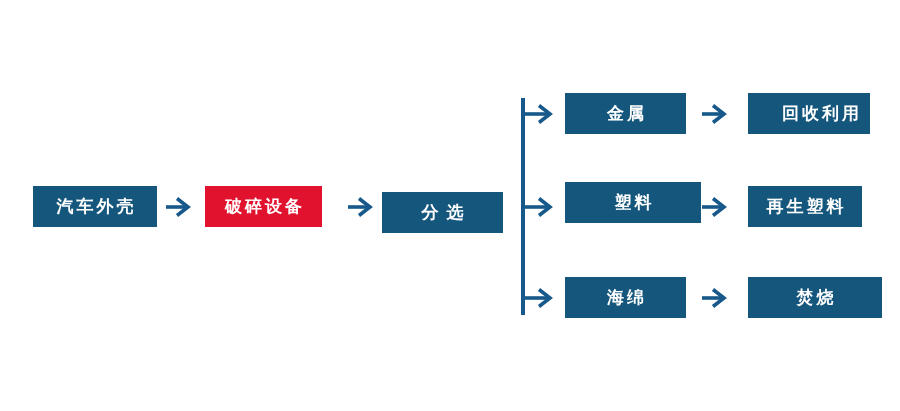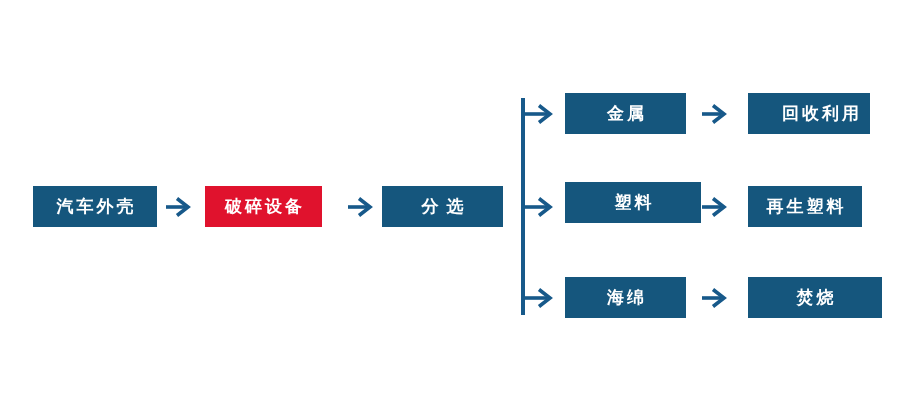--- a/index.html
+++ b/index.html
@@ -60,21 +60,21 @@
 
   <div class="node" style="left:205px; top:186px; width:117px;" data-color="red">破碎设备</div>
 
   <span class="arrow" style="left:347px; top:196px;">
     <svg width="26" height="22" viewBox="0 0 26 22">
       <line x1="1" y1="11" x2="20" y2="11" stroke="currentColor" stroke-width="3.6"></line>
       <polyline points="12,2.5 23,11 12,19.5" fill="none" stroke="currentColor" stroke-width="3.6"></polyline>
     </svg>
   </span>
 
-  <div class="node wide-space" style="left:382px; top:186px; width:121px;" data-color="blue">分选</div>
+  <div class="node wide-space" style="left:382px; top:192px; width:121px;" data-color="blue">分选</div>
 
   <div class="vline" style="left:521px; top:98px; height:217px;"></div>
 
   <span class="arrow" style="left:523px; top:103px;">
     <svg width="30" height="22" viewBox="0 0 30 22">
       <line x1="0" y1="11" x2="24" y2="11" stroke="currentColor" stroke-width="3.6"></line>
       <polyline points="16,2.5 27,11 16,19.5" fill="none" stroke="currentColor" stroke-width="3.6"></polyline>
     </svg>
   </span>
   <span class="arrow" style="left:523px; top:196px;">

